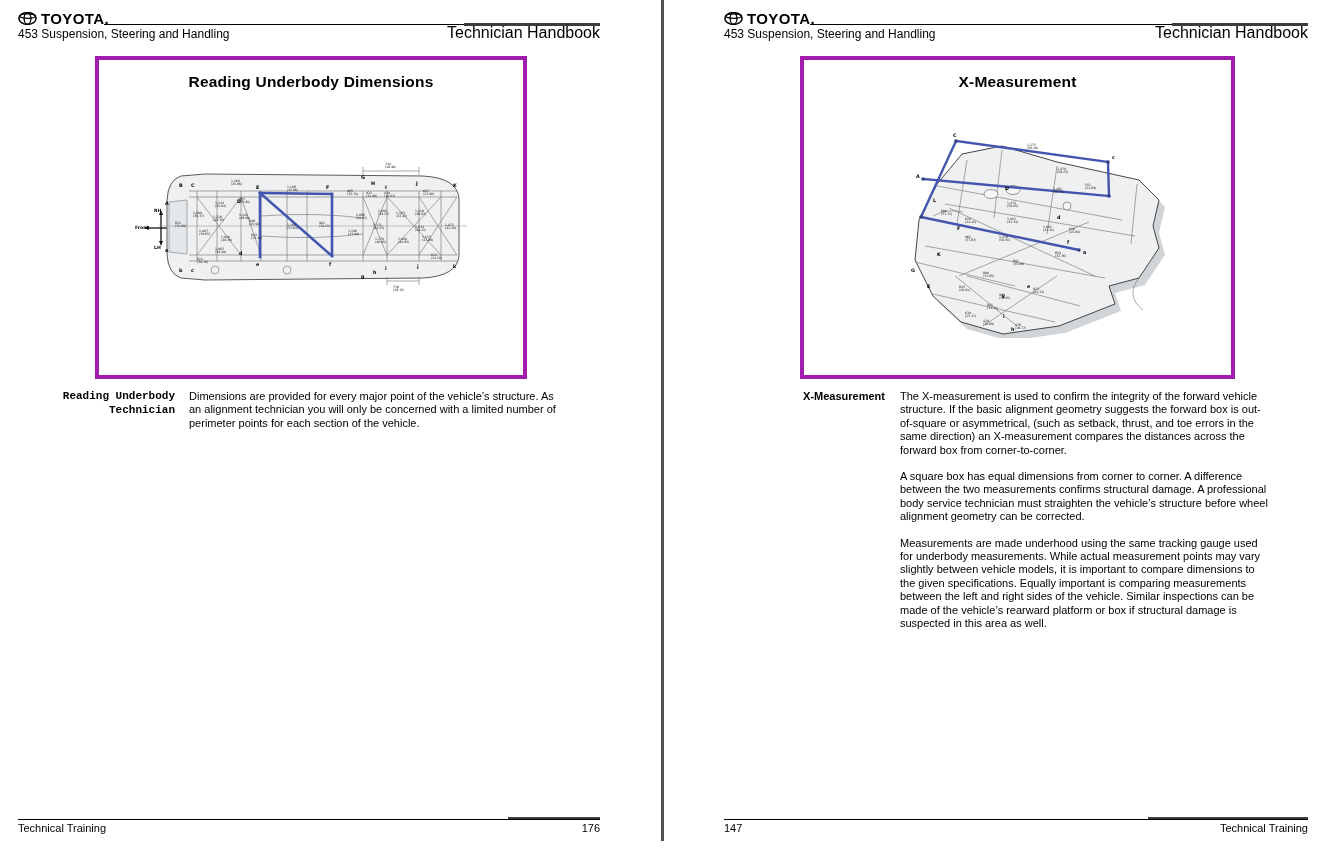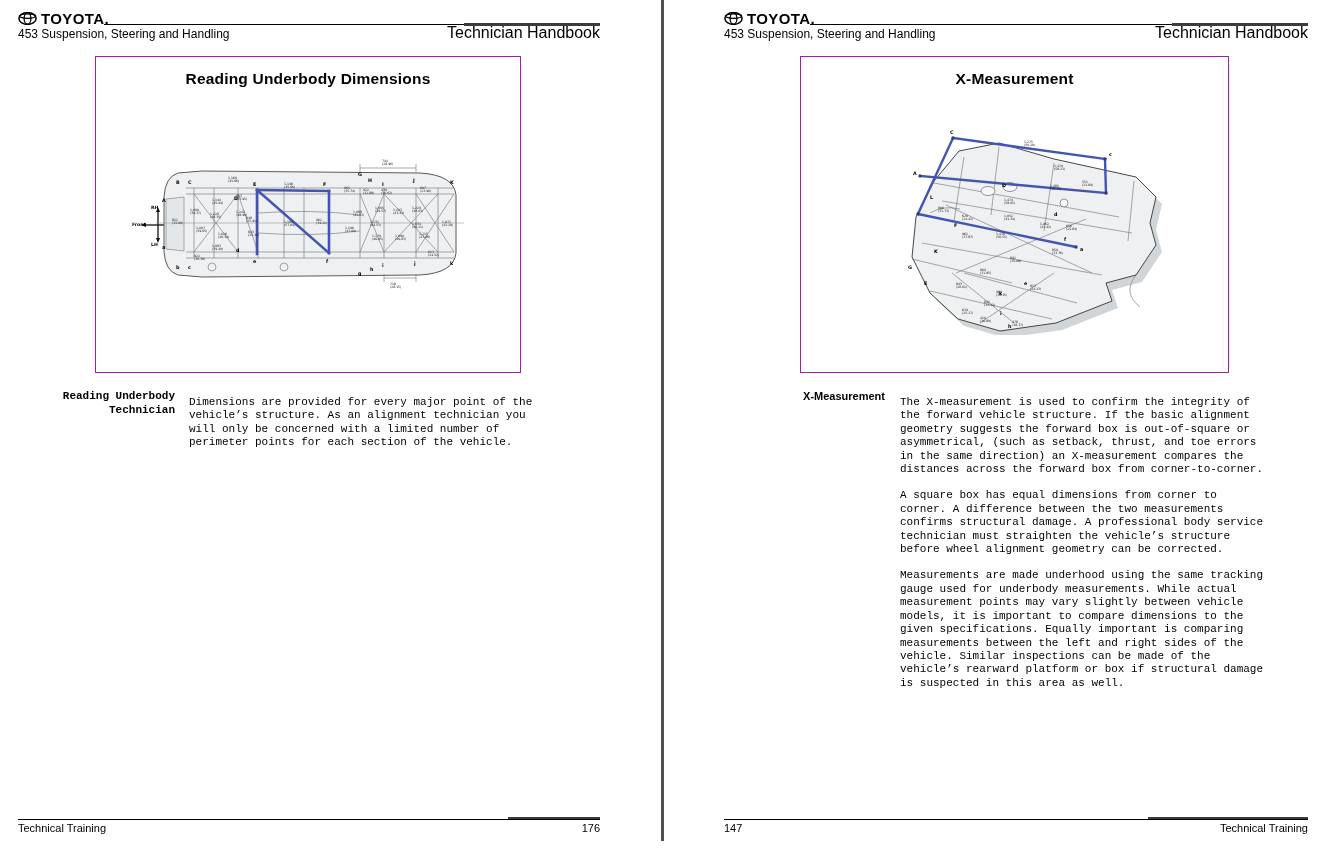--- a/index.html
+++ b/index.html
@@ -12,38 +12,38 @@
 
   
   .hdr-brand{position:absolute;left:0;top:10px;display:flex;align-items:center;gap:4px;}
   .hdr-brand .wordmark{font-size:15px;font-weight:bold;letter-spacing:.4px;}
   .hdr-rule{position:absolute;left:86px;right:0;top:24px;height:1px;background:#000;}
   .hdr-handbook{position:absolute;right:0;top:9px;font-size:16px;margin-top:15px;}
   .hdr-handbook-under{position:absolute;right:0;top:23px;width:136px;height:2.5px;background:#3c3c3c;}
   .hdr-section{position:absolute;left:0;top:27px;font-size:12px;text-align:center;}
 
   
-  .figure-box{position:absolute;top:56px;border:1px solid #a21caf;background:#fff;}
+  .figure-box{position:absolute;top:56px;border:4px solid #a21caf;background:#fff;}
   #page-left .figure-box{left:77px;width:424px;height:315px;}
   #page-right .figure-box{left:76px;width:427px;height:315px;}
   .figure-title{position:absolute;left:0;right:0;top:13px;text-align:center;
                 font-size:15.5px;font-weight:bold;letter-spacing:.2px;}
   .diagram{position:absolute;}
   #underbody-svg{left:36px;top:100px;}
   #xmeas-svg{left:103px;top:66px;}
 
   
   .side-label{position:absolute;top:390px;left:0;text-align:right;font-weight:bold;
               font-size:11px;line-height:13.5px;}
   #page-left .side-label{width:157px;font-family:Liberation Mono, monospace;}
   #page-right .side-label{width:161px;}
   .body-col{position:absolute;top:390px;font-size:11px;line-height:13.4px;}
   #page-left .body-col{left:171px;width:368px;}
   #page-right .body-col{left:176px;width:369px;}
-  .body-col p{margin:6px 0 13px 0;font-family:Liberation Mono, monospace;}
+  .body-col p{margin:0 0 13px 0;}
 
   
   .ftr-rule{position:absolute;left:0;right:0;top:819px;height:1px;background:#000;}
   .ftr-thick{position:absolute;right:0;top:816.5px;height:2.5px;background:#3c3c3c;}
   #page-left .ftr-thick{width:92px;}
   #page-right .ftr-thick{width:160px;}
   .ftr-left{position:absolute;left:0;top:822px;font-size:11px;}
   .ftr-right{position:absolute;right:0;top:822px;font-size:11px;}
 
   

